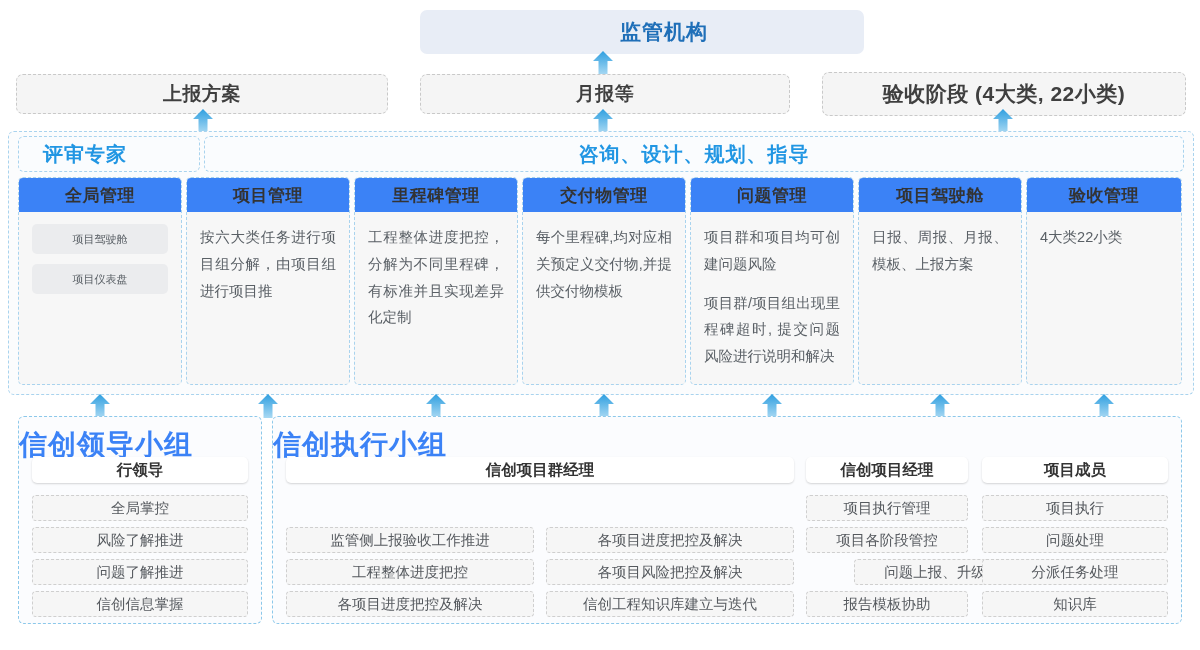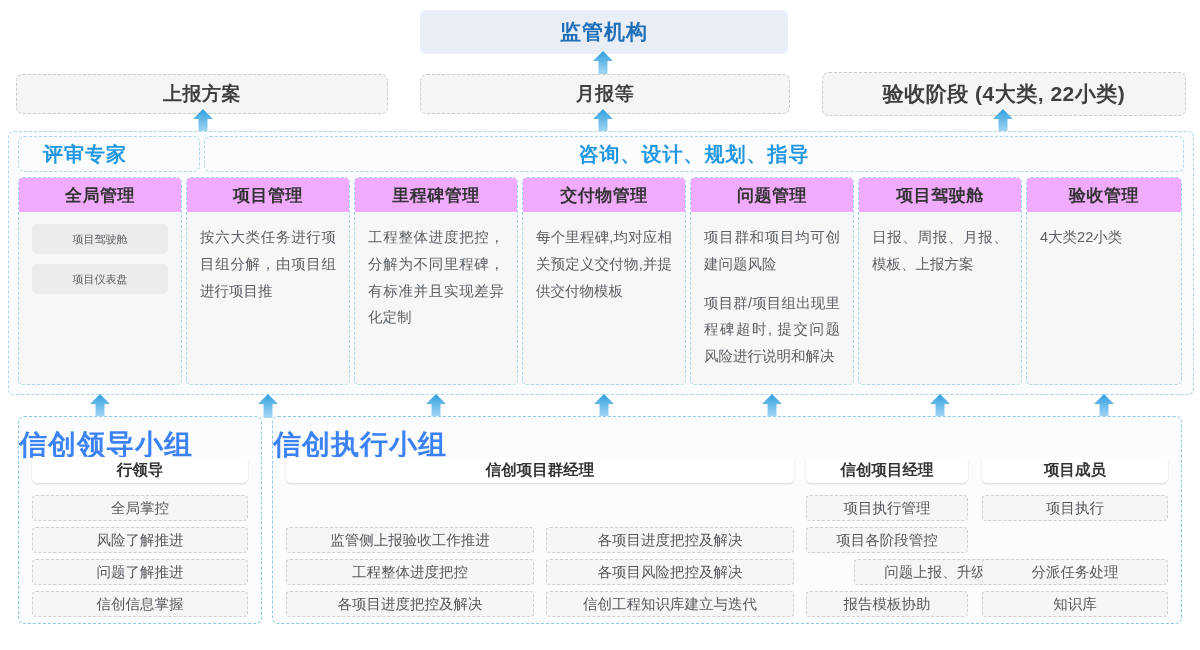--- a/index.html
+++ b/index.html
@@ -58,21 +58,21 @@
   .col{
     position:absolute;
     border:1.4px dashed #a9d3ee;
     border-radius:5px;
     background:#f7f7f7;
     box-sizing:border-box;
     overflow:hidden;
   }
   .col-head{
     height:34px;
-    background:#f0abfc;
+    background:#3b82f6;
     display:flex;align-items:center;justify-content:center;
     font-weight:bold;font-size:17px;color:#333;
     letter-spacing:.5px;
   }
   .col-body{
     padding:12px 13px 10px 13px;
     font-size:14.5px;line-height:1.85;color:#5a6066;
     text-align:justify;text-justify:inter-ideograph;
   }
   .col-body p{margin:0 0 12px 0;}
@@ -117,21 +117,21 @@
     display:flex;align-items:center;justify-content:center;
     font-size:14.5px;color:#55595e;
     height:26px;box-sizing:border-box;
   }
 </style>
 </head>
 <body>
 
 <div class="stage">
 
-  <div class="box-top" style="left:420px;top:10px;width:368px;height:44px;">
+  <div class="box-top" style="left:420px;top:10px;width:400px;height:44px;padding-left:44px;">
     <span>监管机构</span>
   </div>
 
   <div class="arrow" style="left:592px;top:50px;">
     <svg viewBox="0 0 22 26">
         <defs>
           <linearGradient id="ag" x1="0" y1="1" x2="0" y2="0">
       <stop offset="0%" stop-color="#a9d9f3"></stop>
             <stop offset="100%" stop-color="#2f9fe0"></stop>
           </linearGradient>
@@ -324,20 +324,23 @@
   <div class="task" style="left:806px;top:591px;width:162px;">
     <span>报告模板协助</span>
     </div>
 
   <div class="role-head" style="left:982px;top:457px;width:186px;">
     <span>项目成员</span>
   </div>
   <div class="task" style="left:982px;top:495px;width:186px;">
     <span>项目执行</span>
     </div>
+  <div class="task" style="left:982px;top:527px;width:186px;">
+    <span>问题处理</span>
+    </div>
   <div class="task" style="left:982px;top:559px;width:186px;">
     <span>分派任务处理</span>
     </div>
   <div class="task" style="left:982px;top:591px;width:186px;">
     <span>知识库</span>
     </div>
 
 </div>
 
 </body></html>

